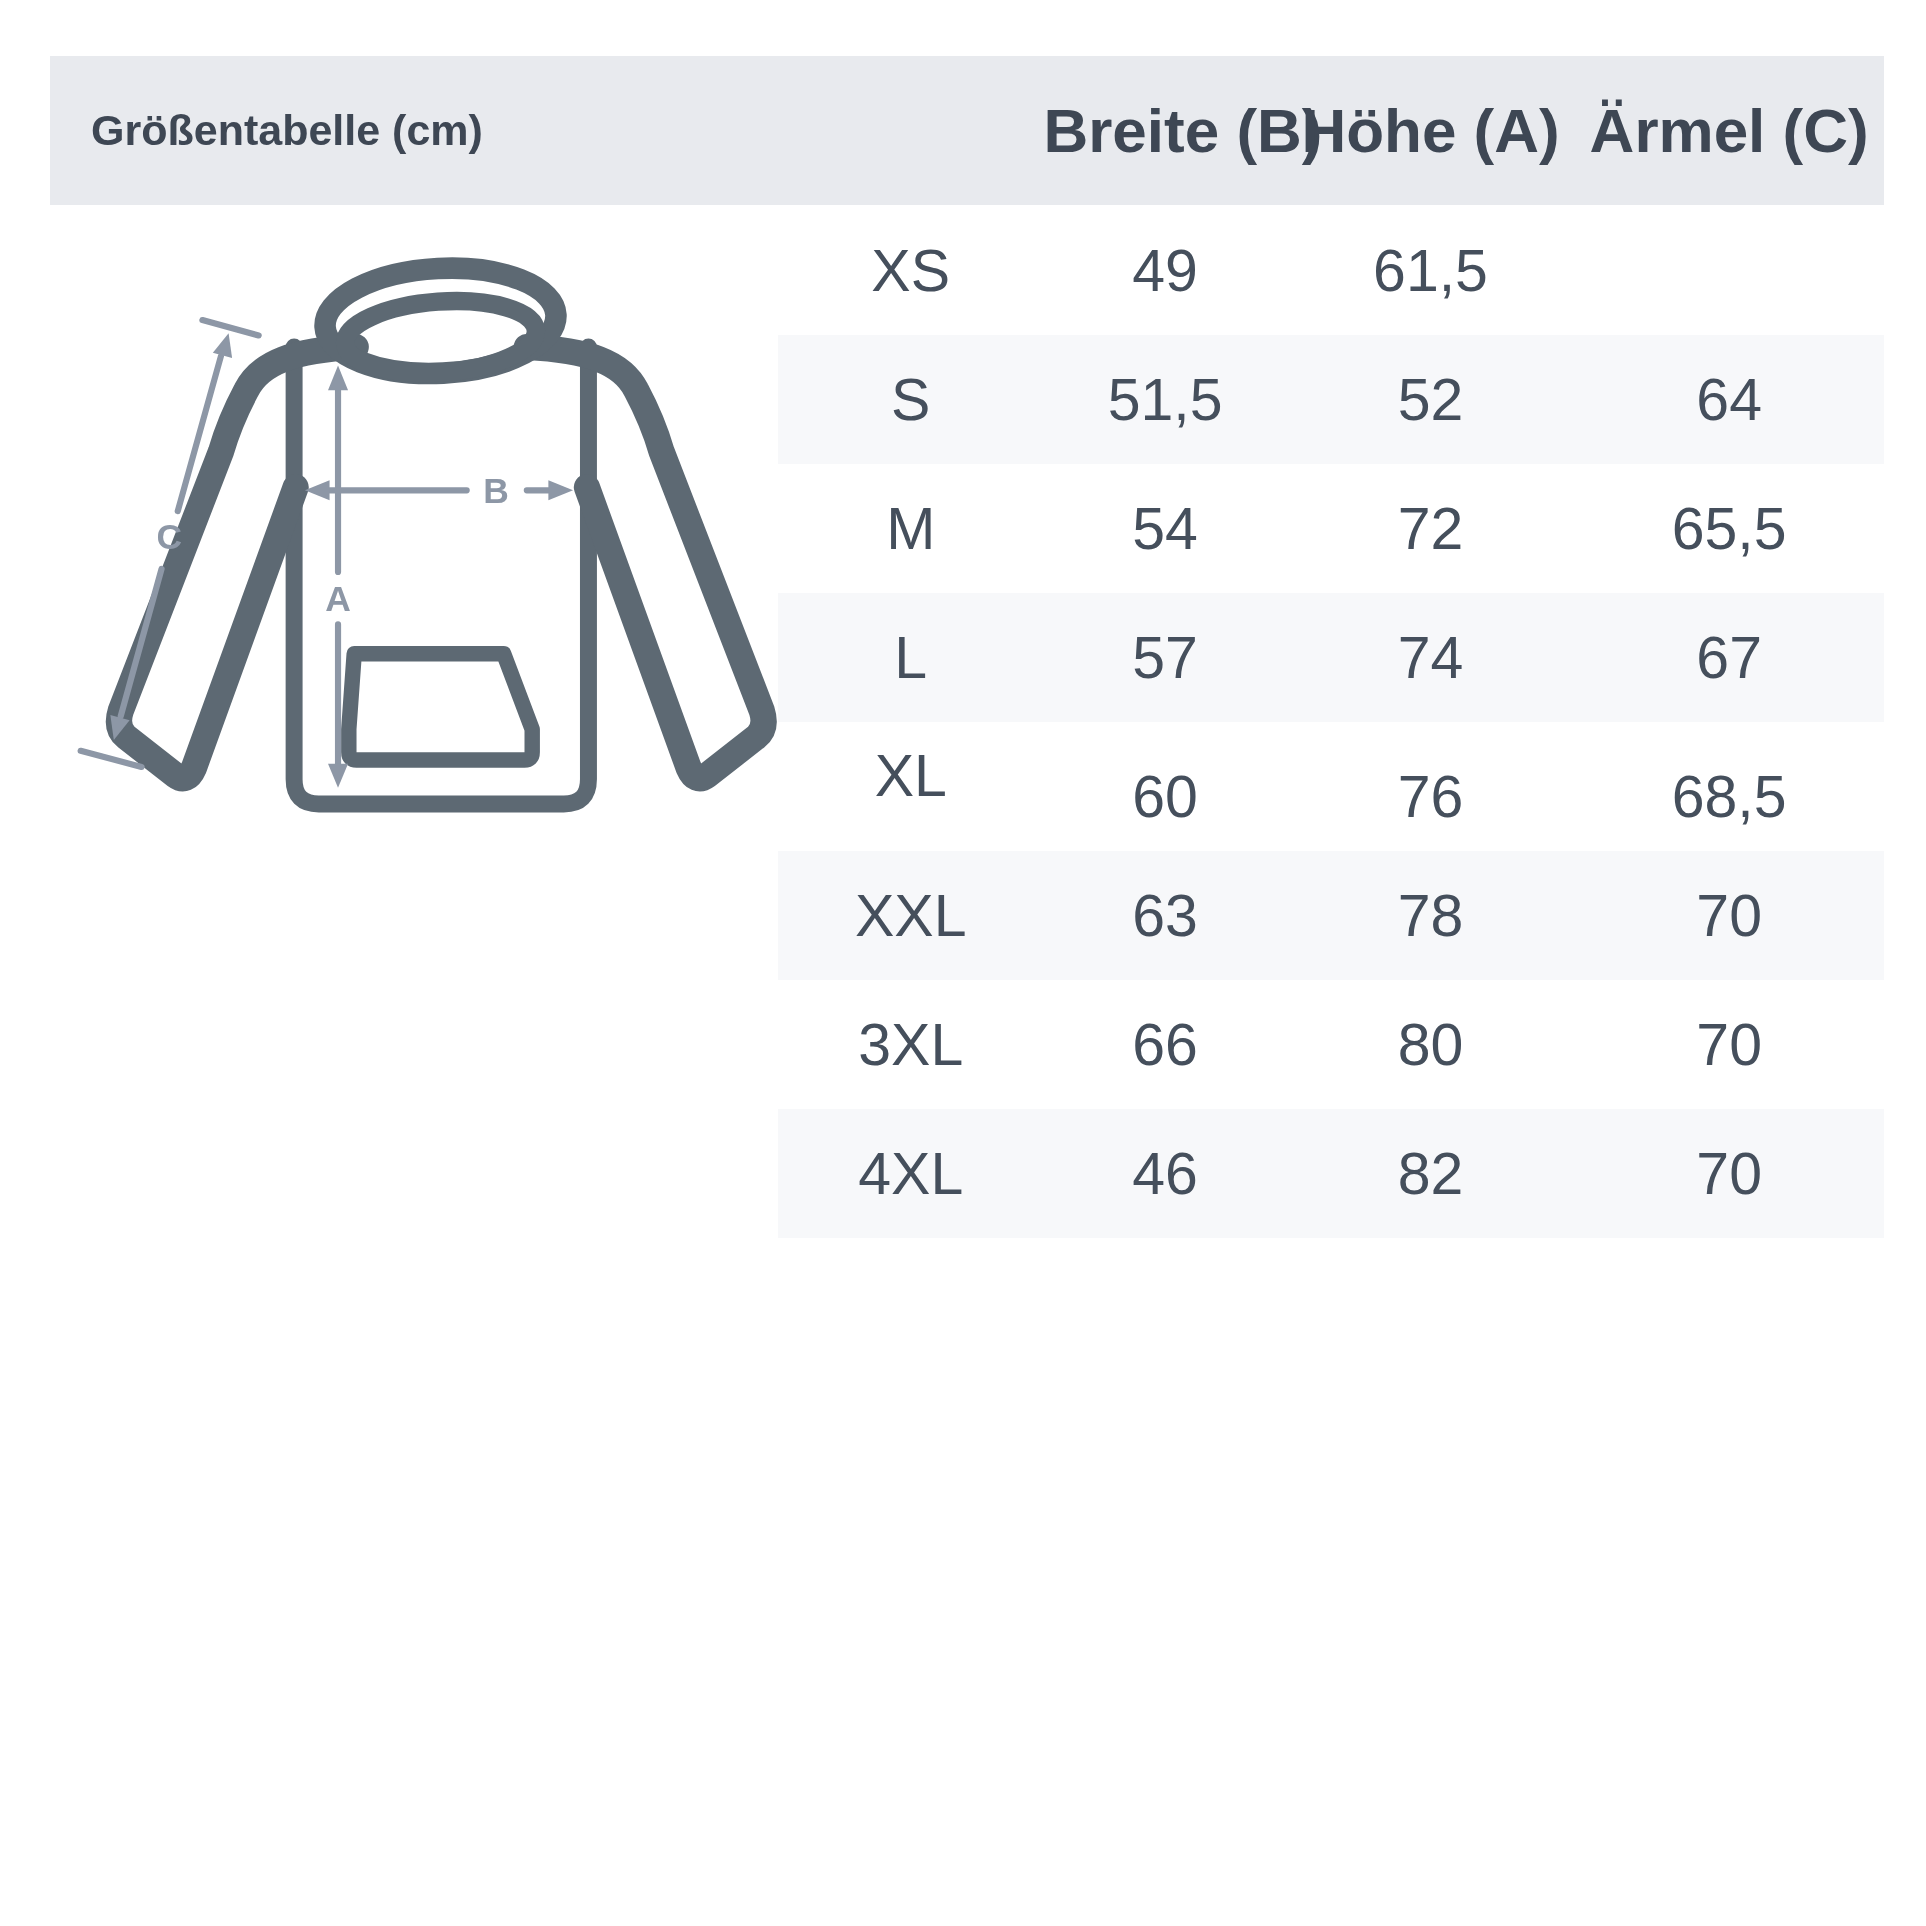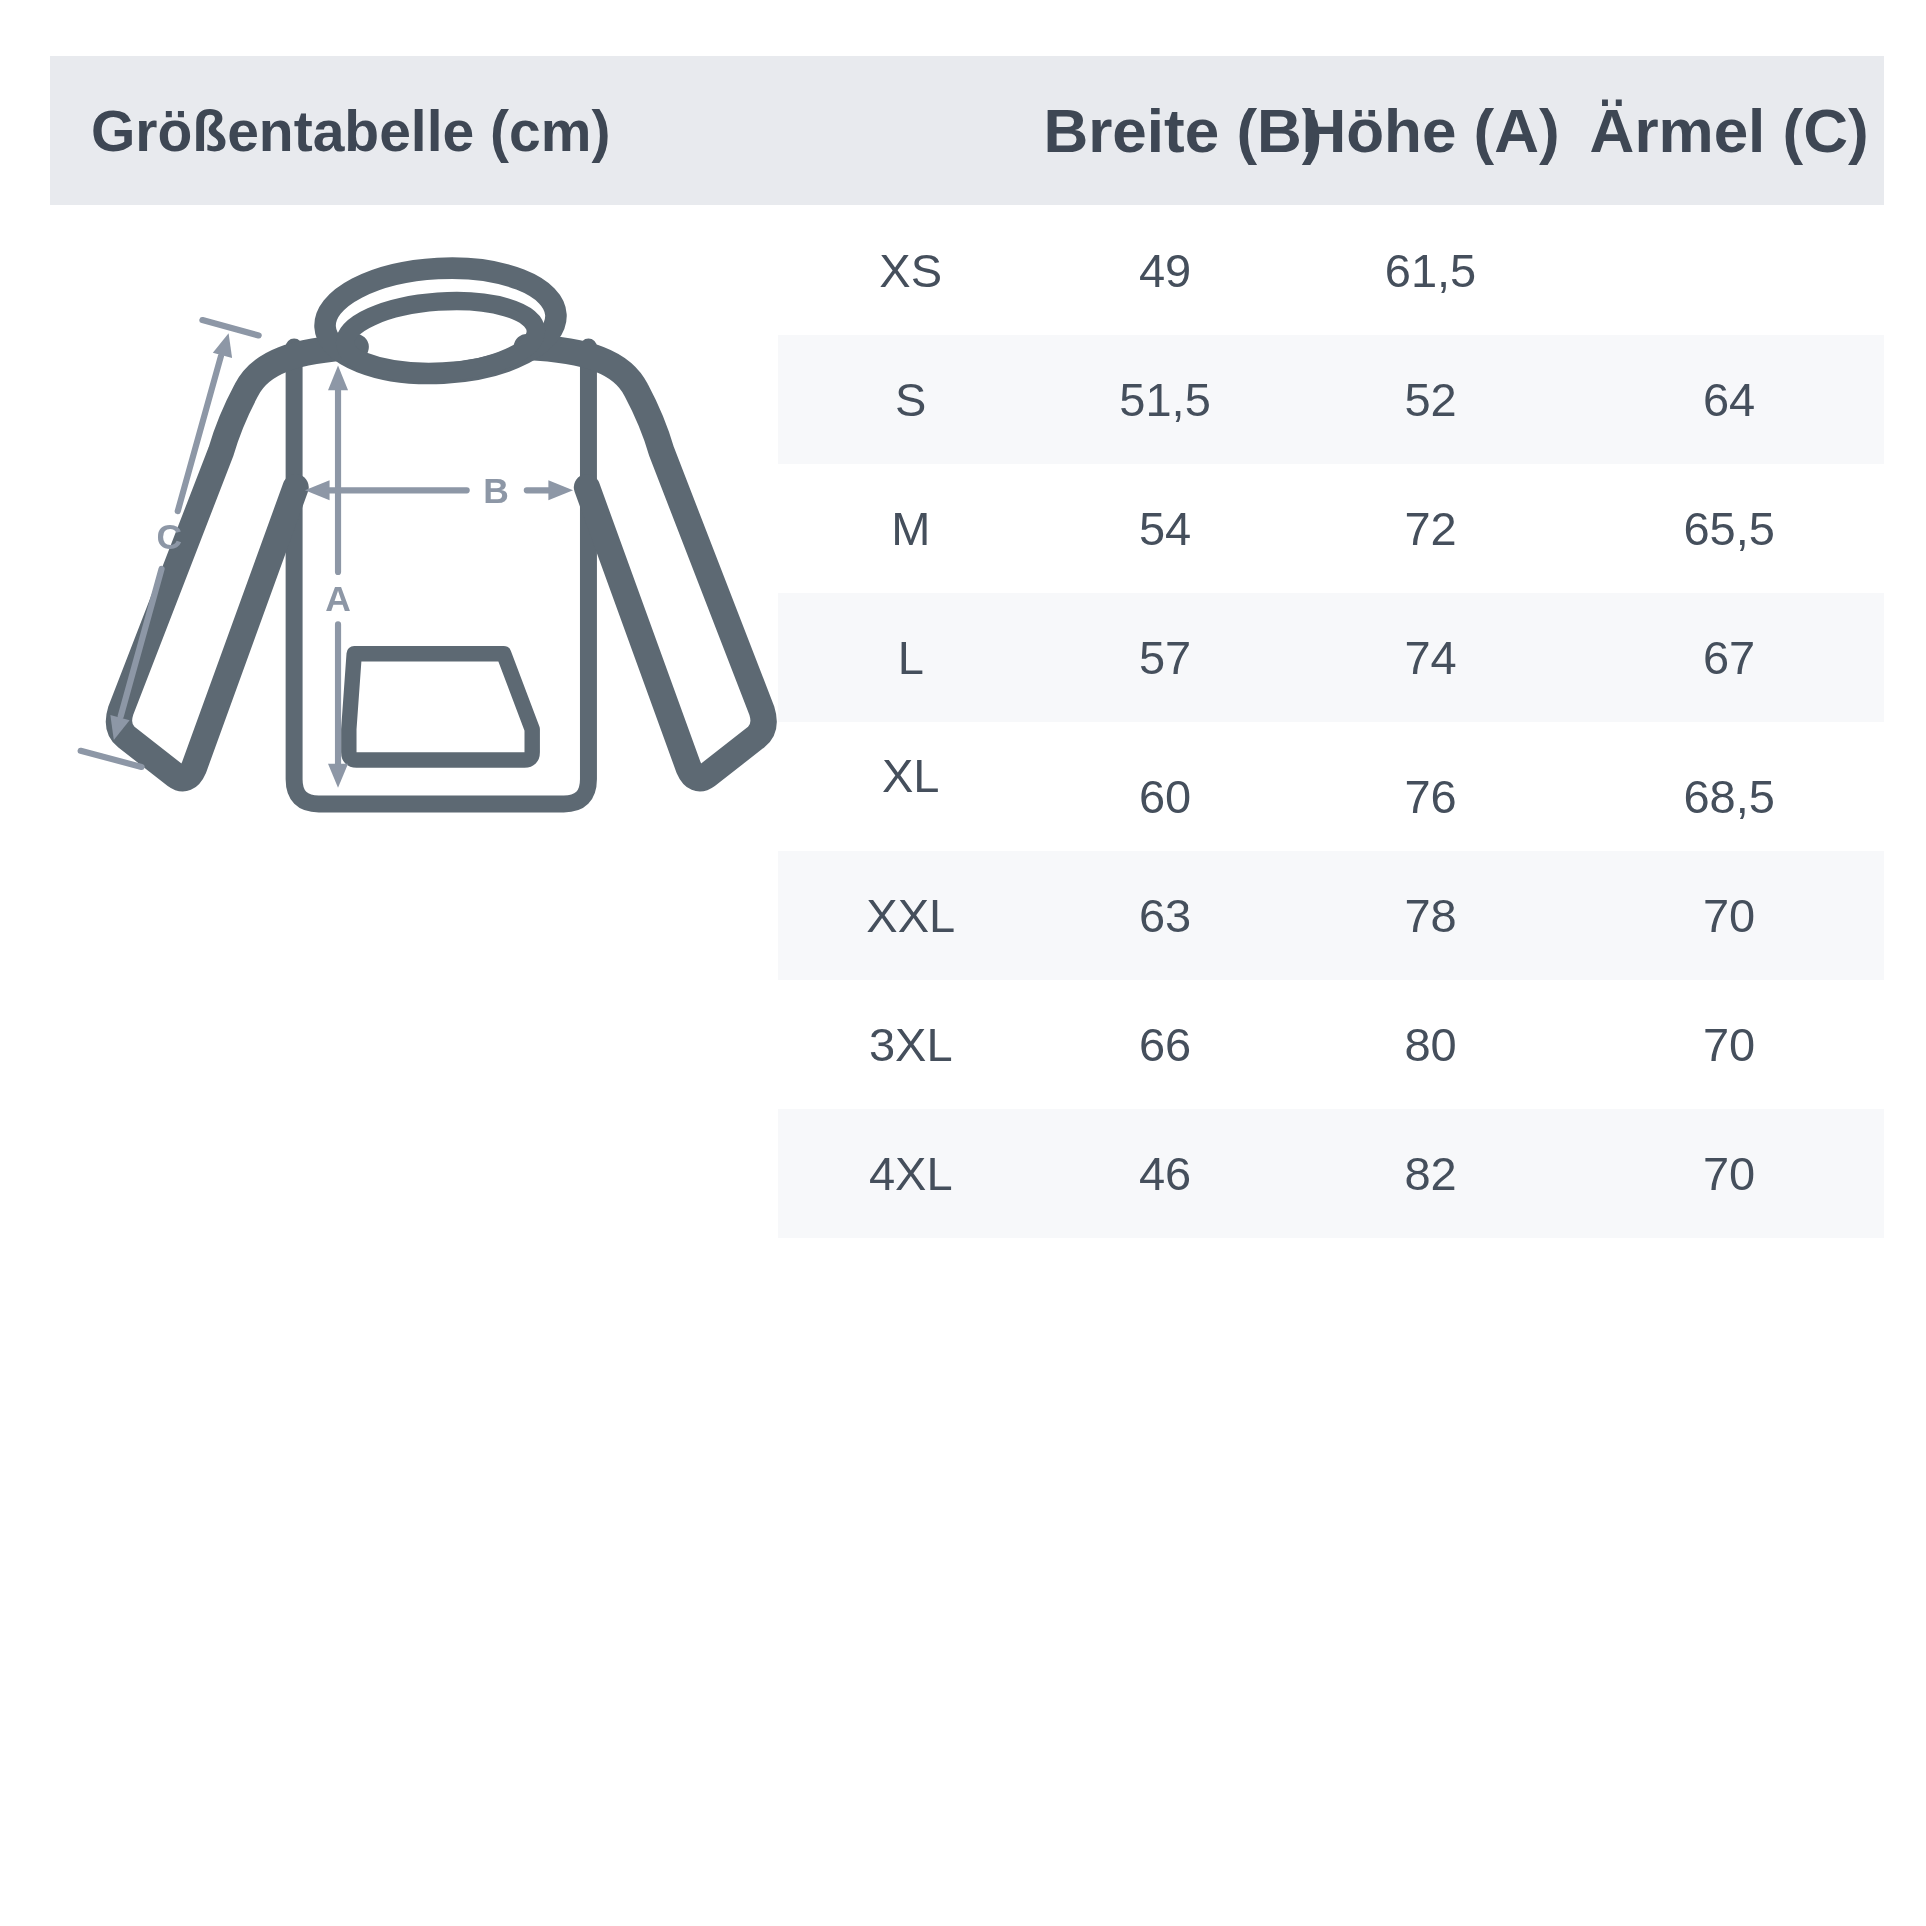--- a/index.html
+++ b/index.html
@@ -14,21 +14,21 @@
 
   
   .header-bar {
     position: absolute; left: 50px; top: 56px;
     width: 1834px; height: 149px;
     background: #e8eaee;
     display: flex; align-items: center;
   }
   .header-title {
     margin-left: 41px;
-    font-size: 57px; font-weight: bold; color: #3e4754;
+    font-size: 43px; font-weight: bold; color: #3e4754;
     white-space: nowrap;
   }
   .header-cols {
     margin-left: auto;
     width: 1106px; height: 100%;
     display: grid;
     grid-template-columns: 24% 22% 26% 28%;
     align-items: center;
   }
   .header-cell {
@@ -44,21 +44,21 @@
   }
   .size-row {
     height: 129px;
     display: grid;
     grid-template-columns: 24% 22% 26% 28%;
     align-items: center;
   }
   .size-row.alt { background: #f7f8fa; }
   .cell {
     text-align: center;
-    font-size: 47px; color: #454f5c;
+    font-size: 59px; color: #454f5c;
     white-space: nowrap;
   }
   .row-xl .cell-size  { transform: translateY(-10.8px); }
   .row-xl .cell-value { transform: translateY(10px); text-align: center; }
 
   
   .diagram {
     position: absolute; left: 46px; top: 216px;
     width: 732px; height: 655px;
   }

